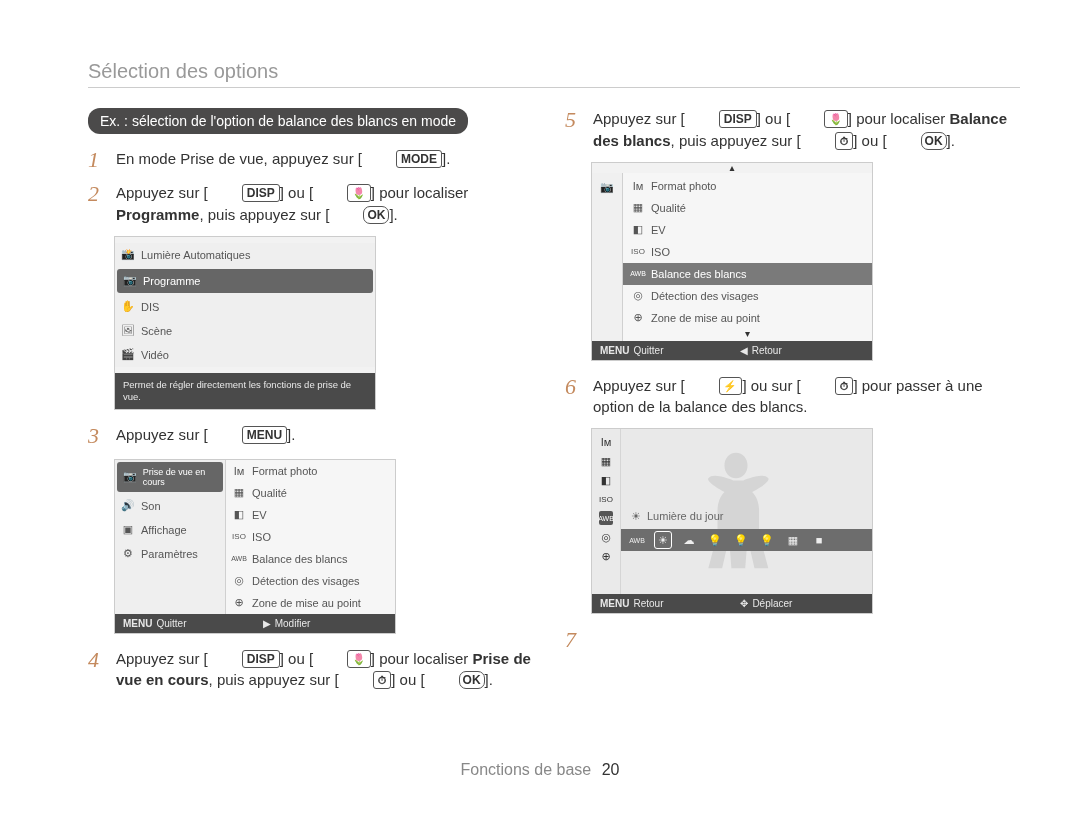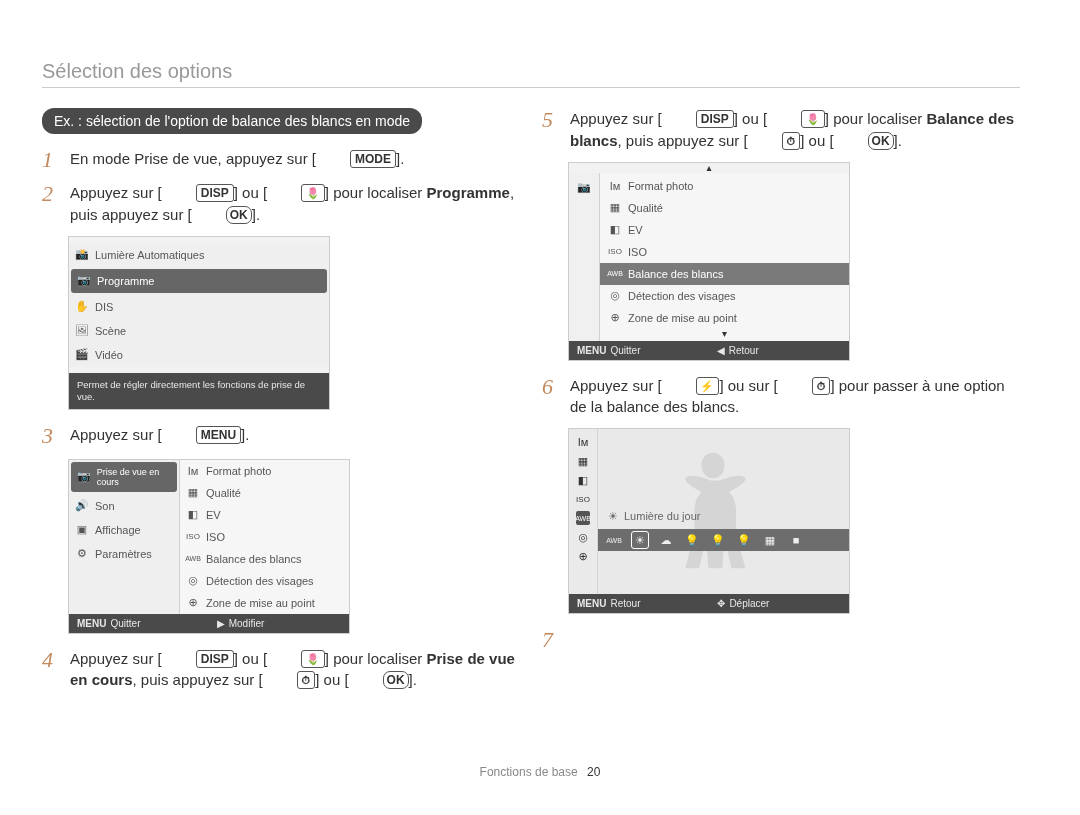--- a/index.html
+++ b/index.html
@@ -3,21 +3,21 @@
 <meta charset="utf-8">
 <style>
   html,body{margin:0;padding:0;background:#fff;}
   .page{
     width:1080px;
     height:803px;
     position:relative;
     font-family:Arial,Helvetica,sans-serif;
     color:#333;
     box-sizing:border-box;
-    padding:60px 60px 30px 42px;
+    padding:60px 60px 30px 88px;
   }
   .section-title{
     font-size:20px;
     font-weight:300;
     color:#999;
     border-bottom:1px solid #ccc;
     padding-bottom:4px;
     margin-bottom:20px;
     font-style:normal;
   }
@@ -182,21 +182,21 @@
     background:#6d6d6d;display:flex;align-items:center;gap:10px;padding:0 8px;
     color:#eee;font-size:11px;
   }
   .wb-bar .chip{display:inline-flex;align-items:center;justify-content:center;width:16px;height:16px;}
   .wb-bar .chip.sel{outline:1px solid #fff;border-radius:2px;}
 
   .footer{
     position:absolute;
     bottom:24px;left:0;right:0;
     text-align:center;
-    font-size:12px;
+    font-size:16px;
     color:#888;
   }
   .footer .page-num{color:#333;margin-left:6px;}
 </style>
 </head>
 <body>
 <div class="page">
 
   <div class="section-title">Sélection des options</div>
 

